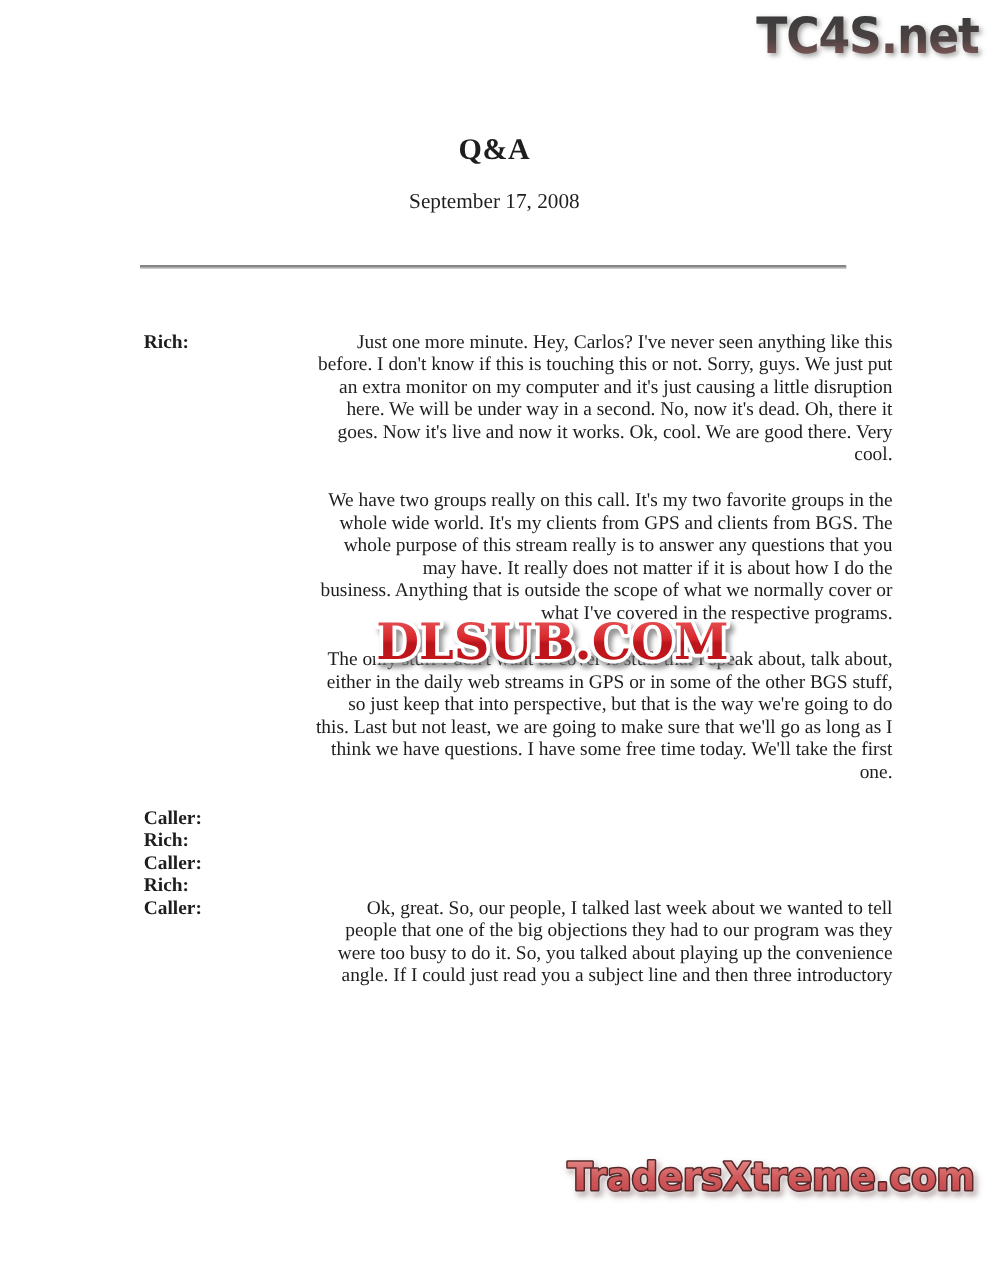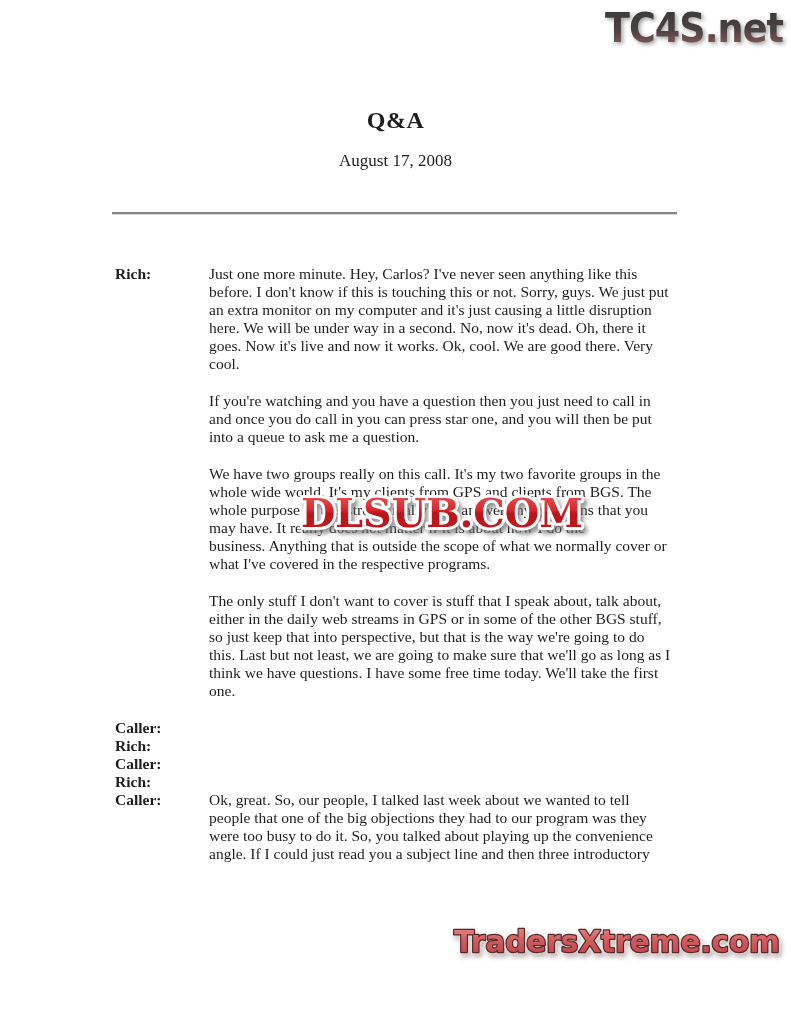--- a/index.html
+++ b/index.html
@@ -28,21 +28,21 @@
     background: #858585;
     border-bottom: 1px solid #d9d9d9;
   }
   .transcript {
     margin: 50px 0 0 115px;
     font-size: 15.5px;
     line-height: 18px;
   }
   .turn { display: flex; }
   .speaker { width: 94px; flex: none; font-weight: bold; }
-  .content { width: 505px; }
+  .content { width: 505px; text-align: right; }
   .content p { margin: 0 0 19px 0; white-space: pre-line; }
 
   .wm-top    { position: absolute; top: 4px;  right: 4px; }
   .wm-top svg    { filter: drop-shadow(2px 2px 2px rgba(145,145,145,0.85)); }
   .wm-mid    { position: absolute; top: 489px; left: 250px; margin-left: 44px; }
   .wm-mid svg    { filter: drop-shadow(3px 4px 2px rgba(115,115,115,0.75)); }
   .wm-bottom { position: absolute; top: 920px; right: 4px; text-decoration: underline; }
   .wm-bottom svg { filter: drop-shadow(0 0 2px rgba(255,255,255,0.95)) drop-shadow(2px 3px 2px rgba(95,60,60,0.45)); }
 </style>
 </head>
@@ -55,36 +55,33 @@
         <stop offset="0.12" stop-color="#3b3b3b"></stop>
         <stop offset="0.55" stop-color="#4c4242"></stop>
         <stop offset="1" stop-color="#966260"></stop>
       </linearGradient>
     </defs>
     <text x="93" y="38" text-anchor="middle" font-size="40" font-weight="bold" font-family="DejaVu Sans, sans-serif" letter-spacing="-1" textLength="178" lengthAdjust="spacingAndGlyphs" fill="url(#g-top)">TC4S.net</text>
   </svg>
 </div>
 
 <h1 class="page-title">Q&amp;A</h1>
-<div class="doc-date">August 17, 2008</div>
+<div class="doc-date">September 17, 2008</div>
 <div class="rule"></div>
 
 <div class="transcript">
   <div class="turn">
     <span class="speaker">Rich:</span>
     <div class="content">
         <p>Just one more minute. Hey, Carlos? I've never seen anything like this
 before. I don't know if this is touching this or not. Sorry, guys. We just put
 an extra monitor on my computer and it's just causing a little disruption
 here. We will be under way in a second. No, now it's dead. Oh, there it
 goes. Now it's live and now it works. Ok, cool. We are good there. Very
 cool.</p>
-        <p>If you're watching and you have a question then you just need to call in
-and once you do call in you can press star one, and you will then be put
-into a queue to ask me a question.</p>
         <p>We have two groups really on this call. It's my two favorite groups in the
 whole wide world. It's my clients from GPS and clients from BGS. The
 whole purpose of this stream really is to answer any questions that you
 may have. It really does not matter if it is about how I do the
 business. Anything that is outside the scope of what we normally cover or
 what I've covered in the respective programs.</p>
         <p>The only stuff I don't want to cover is stuff that I speak about, talk about,
 either in the daily web streams in GPS or in some of the other BGS stuff,
 so just keep that into perspective, but that is the way we're going to do
 this. Last but not least, we are going to make sure that we'll go as long as I

